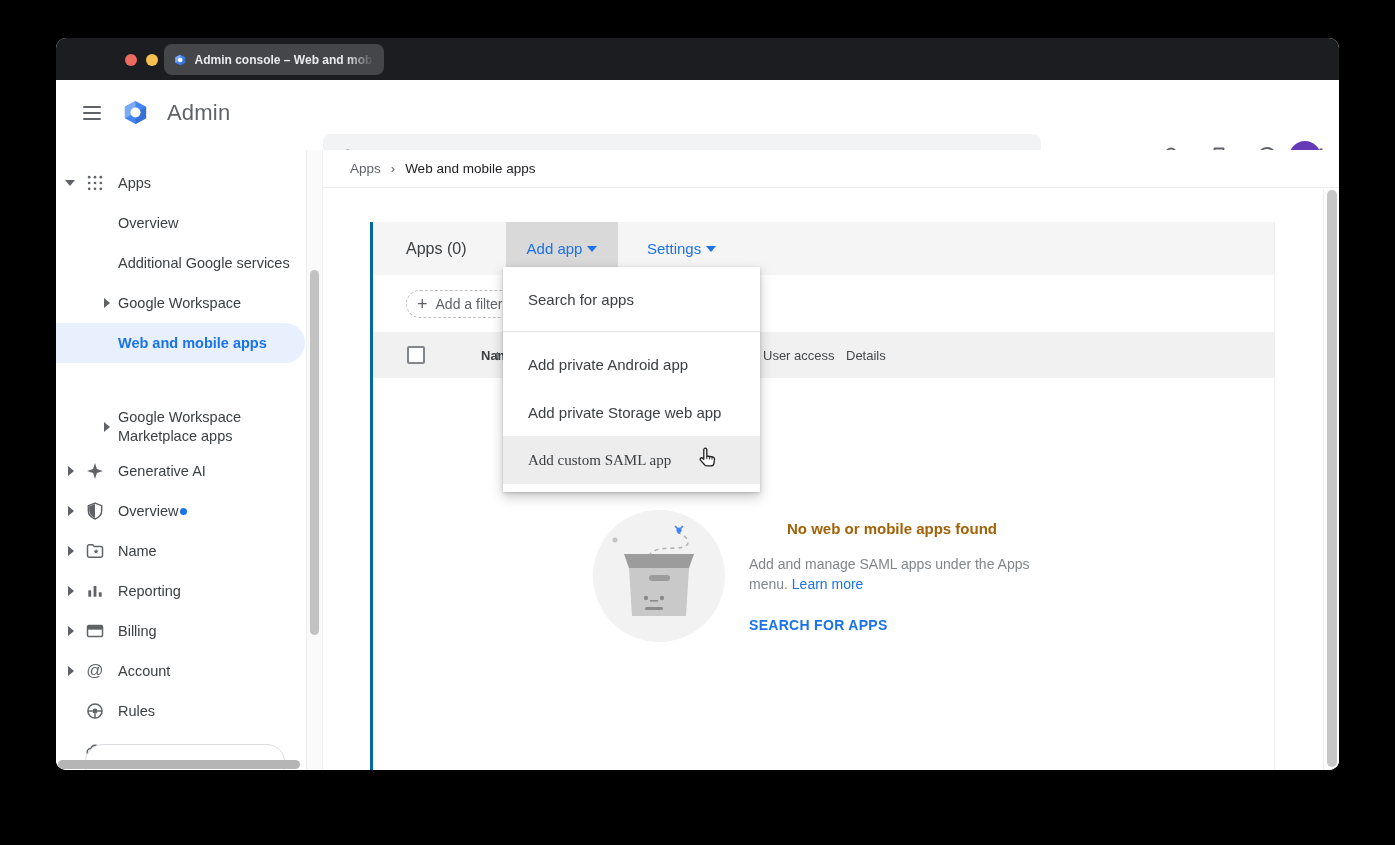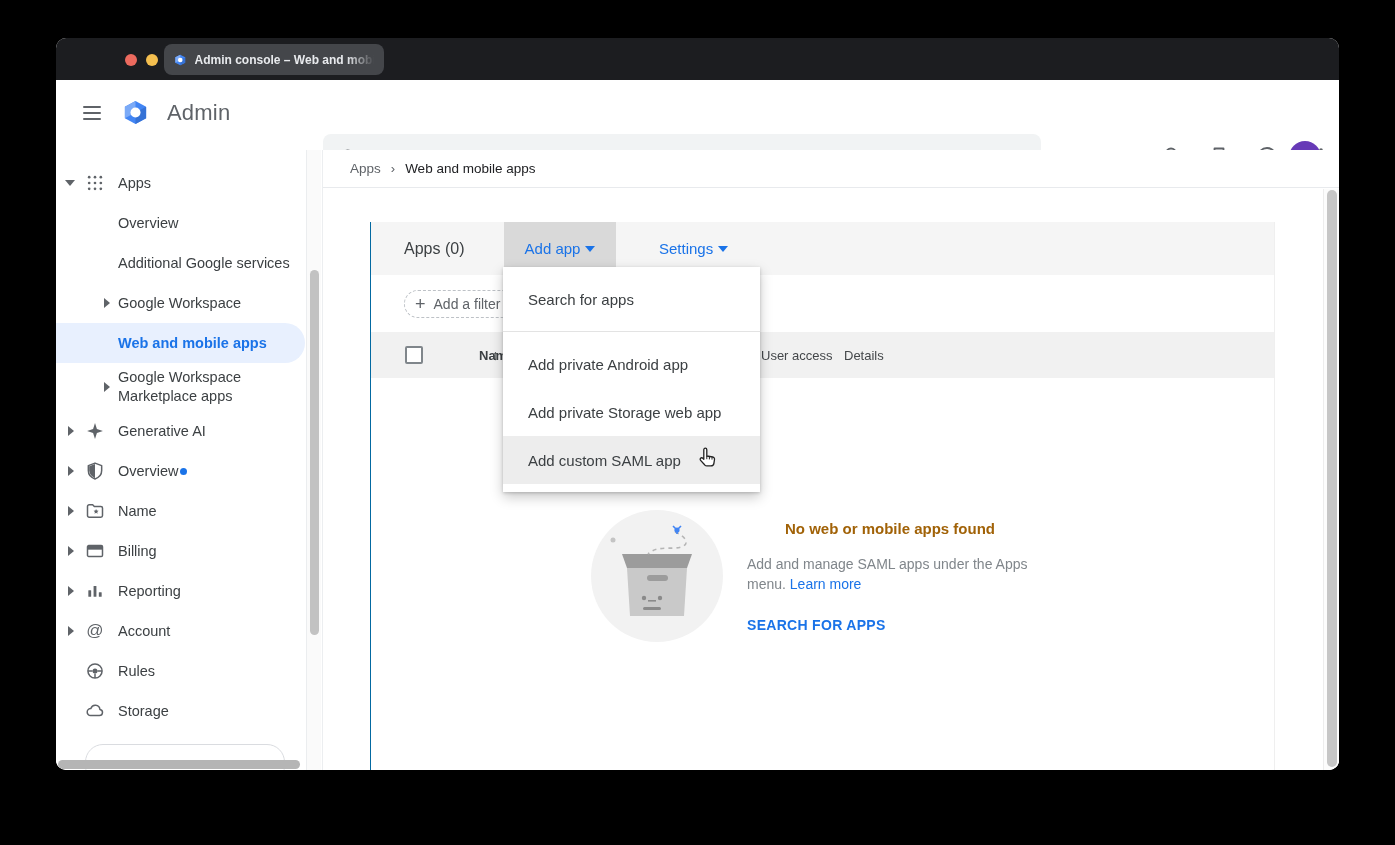--- a/index.html
+++ b/index.html
@@ -38,21 +38,21 @@
             display:flex; align-items:center; justify-content:center; color:#fff; font-size:15px; cursor:pointer; }
 
   
   .sidebar { position:absolute; left:0; top:112px; width:267px; bottom:0; background:#fff;
              border-right:1px solid #eceef0; padding-top:13px; overflow:hidden; }
   .main { position:absolute; left:267px; top:112px; right:0; bottom:0; background:#fff; }
 
   
   .sb-item { position:relative; height:40px; display:flex; align-items:center; cursor:pointer;
              color:#3c4043; font-size:14.5px; }
-  .sb-item.two-line { height:48px; }
+  .sb-item.two-line { height:48px;margin-top:40px; }
   .sb-label { position:absolute; left:62px; right:28px; line-height:19px; }
   .sb-item.selected { background:#e8f0fe; border-radius:0 20px 20px 0; width:249px; }
   .sb-item.selected .sb-label { color:#1a73e8; font-weight:700; }
   .caret-down { position:absolute; left:9px; width:0; height:0; border-left:5px solid transparent;
                 border-right:5px solid transparent; border-top:6px solid #5f6368; }
   .caret-right { position:absolute; left:48px; width:0; height:0; border-top:5px solid transparent;
                  border-bottom:5px solid transparent; border-left:6px solid #5f6368; }
   .caret-right.lv1 { left:12px; }
   .sb-ic { position:absolute; left:29px; width:20px; height:20px; color:#5f6368; }
   .sb-ic.at { font-size:17px; color:#5f6368; line-height:20px; text-align:center; }
@@ -66,27 +66,27 @@
   
   .breadcrumb { position:absolute; left:0; top:0; width:100%; height:38px; border-bottom:1px solid #e8eaed;
                 display:flex; align-items:center; padding-left:27px; gap:10px; font-size:13.5px; }
   .bc-parent { color:#5f6368; cursor:pointer; }
   .bc-sep { color:#5f6368; font-size:13px; }
   .bc-current { color:#202124; }
   .main-vscroll { position:absolute; right:0; top:39px; bottom:0; width:16px; border-left:1px solid #ededed; background:#fcfcfc; }
   .main-vscroll .thumb { position:absolute; left:3px; top:1px; bottom:3px; width:10px; background:#c6c6c6; border-radius:5px; }
 
   .card { position:absolute; left:47px; top:72px; width:905px; bottom:0;
-          border-left:1px solid #0369a1; border-right:1px solid #efefef; background:#fff; }
+          border-left:3px solid #0369a1; border-right:1px solid #efefef; background:#fff; }
   .toolbar { position:relative; height:53px; background:#f5f5f5; display:flex; align-items:center; }
   .tb-title { margin-left:33px; font-size:16px; color:#3c4043; }
   .tb-btn { height:100%; display:flex; align-items:center; gap:5px; font-size:15px; color:#1a73e8;
             cursor:pointer; padding:0 16px; }
   .tb-btn.addapp { position:absolute; left:133px; width:112px; background:#d9d9d9; justify-content:center; }
-  .tb-btn.settings { position:absolute; left:272px;justify-content:space-between; }
+  .tb-btn.settings { position:absolute; left:258px;justify-content:space-between; }
   .tb-caret { width:0; height:0; border-left:5px solid transparent; border-right:5px solid transparent;
               border-top:6px solid #1a73e8; }
   .filter-row { height:57px; display:flex; align-items:center; padding-left:33px; background:#fff; }
   .filter-chip { height:28px; border:1px dashed #bdc1c6; border-radius:14px; display:flex; align-items:center;
                  padding:0 14px 0 10px; gap:8px; color:#5f6368; font-size:14px; cursor:pointer; background:#fff; }
   .filter-plus { font-size:18px; color:#5f6368; line-height:1; }
   .thead { position:relative; height:46px; background:#f1f1f1; display:flex; align-items:center; font-size:13px; }
   .thead .cb { position:absolute; left:34px; width:18px; height:18px; border:2px solid #80868b; border-radius:2px;
                background:#fff; cursor:pointer; }
   .th-name { position:absolute; left:78px; font-weight:700; color:#3c4043; cursor:pointer;padding-left:30px; }
@@ -100,21 +100,21 @@
   .empty-title { font-size:15px; font-weight:700; color:#a16207;margin-left:38px; }
   .empty-desc { margin-top:17px; font-size:14px; color:#80868b; line-height:20px; width:294px; }
   .link { color:#1a73e8; cursor:pointer; }
   .empty-action { margin-top:23px; font-size:14px; font-weight:700; letter-spacing:.3px; color:#1a73e8; cursor:pointer; }
 
   
   .menu { position:absolute; left:447px; top:229px; width:257px; background:#fff; padding:8px 0;
           box-shadow:0 1px 3px rgba(0,0,0,.18), 0 5px 12px rgba(0,0,0,.22); z-index:50; }
   .menu-item { height:48px; display:flex; align-items:center; padding-left:25px; font-size:15px;
                color:#3c4043; cursor:pointer; }
-  .menu-item.hover { background:#ededed; }
+  .menu-item.hover { background:#ededed;font-family:Liberation Serif, serif; }
   .menu-divider { height:1px; background:#e3e3e3; margin:8px 0; }
 
   .cursor { position:absolute; left:640px; top:407px; width:24px; height:24px; z-index:99; pointer-events:none; }
 </style>
 </head>
 <body>
 
 <div class="stage">
   <div class="window">
 
@@ -232,34 +232,34 @@
       <div class="sb-item">
         <span class="caret-right lv1"></span>
         <svg class="sb-ic" viewBox="0 0 24 24">
           <path d="M3 6.5c0-1.1.9-2 2-2h4.2l2 2H19c1.1 0 2 .9 2 2v9c0 1.1-.9 2-2 2H5c-1.1 0-2-.9-2-2z" fill="none" stroke="#5f6368" stroke-width="1.8" stroke-linejoin="round"></path>
           <path d="M13.3 9.6l.9 1.9 2.1.2-1.6 1.4.5 2.1-1.9-1.1-1.9 1.1.5-2.1-1.6-1.4 2.1-.2z" fill="#5f6368"></path>
         </svg>
         <span class="sb-label">Name</span>
       </div>
       <div class="sb-item">
         <span class="caret-right lv1"></span>
-        <svg class="sb-ic" viewBox="0 0 24 24">
-          <rect x="3" y="5.5" width="18" height="13" rx="1.5" fill="none" stroke="#5f6368" stroke-width="1.8"></rect>
-          <rect x="3.6" y="6" width="16.8" height="4.4" fill="#5f6368"></rect>
-        </svg>
-        <span class="sb-label">Billing</span>
-      </div>
-      <div class="sb-item">
-        <span class="caret-right lv1"></span>
         <svg class="sb-ic" viewBox="0 0 24 24" fill="#5f6368">
           <rect x="4" y="11" width="3.4" height="8" rx="0.6"></rect>
           <rect x="10.3" y="6" width="3.4" height="13" rx="0.6"></rect>
           <rect x="16.6" y="13.5" width="3.4" height="5.5" rx="0.6"></rect>
         </svg>
         <span class="sb-label">Reporting</span>
+      </div>
+      <div class="sb-item">
+        <span class="caret-right lv1"></span>
+        <svg class="sb-ic" viewBox="0 0 24 24">
+          <rect x="3" y="5.5" width="18" height="13" rx="1.5" fill="none" stroke="#5f6368" stroke-width="1.8"></rect>
+          <rect x="3.6" y="6" width="16.8" height="4.4" fill="#5f6368"></rect>
+        </svg>
+        <span class="sb-label">Billing</span>
       </div>
       <div class="sb-item">
         <span class="caret-right lv1"></span>
         <span class="sb-ic at">@</span>
         <span class="sb-label">Account</span>
       </div>
       <div class="sb-item">
         <svg class="sb-ic" viewBox="0 0 24 24">
           <circle cx="12" cy="12" r="8.5" fill="none" stroke="#5f6368" stroke-width="1.8"></circle>
           <circle cx="12" cy="12" r="3" fill="#5f6368"></circle>

